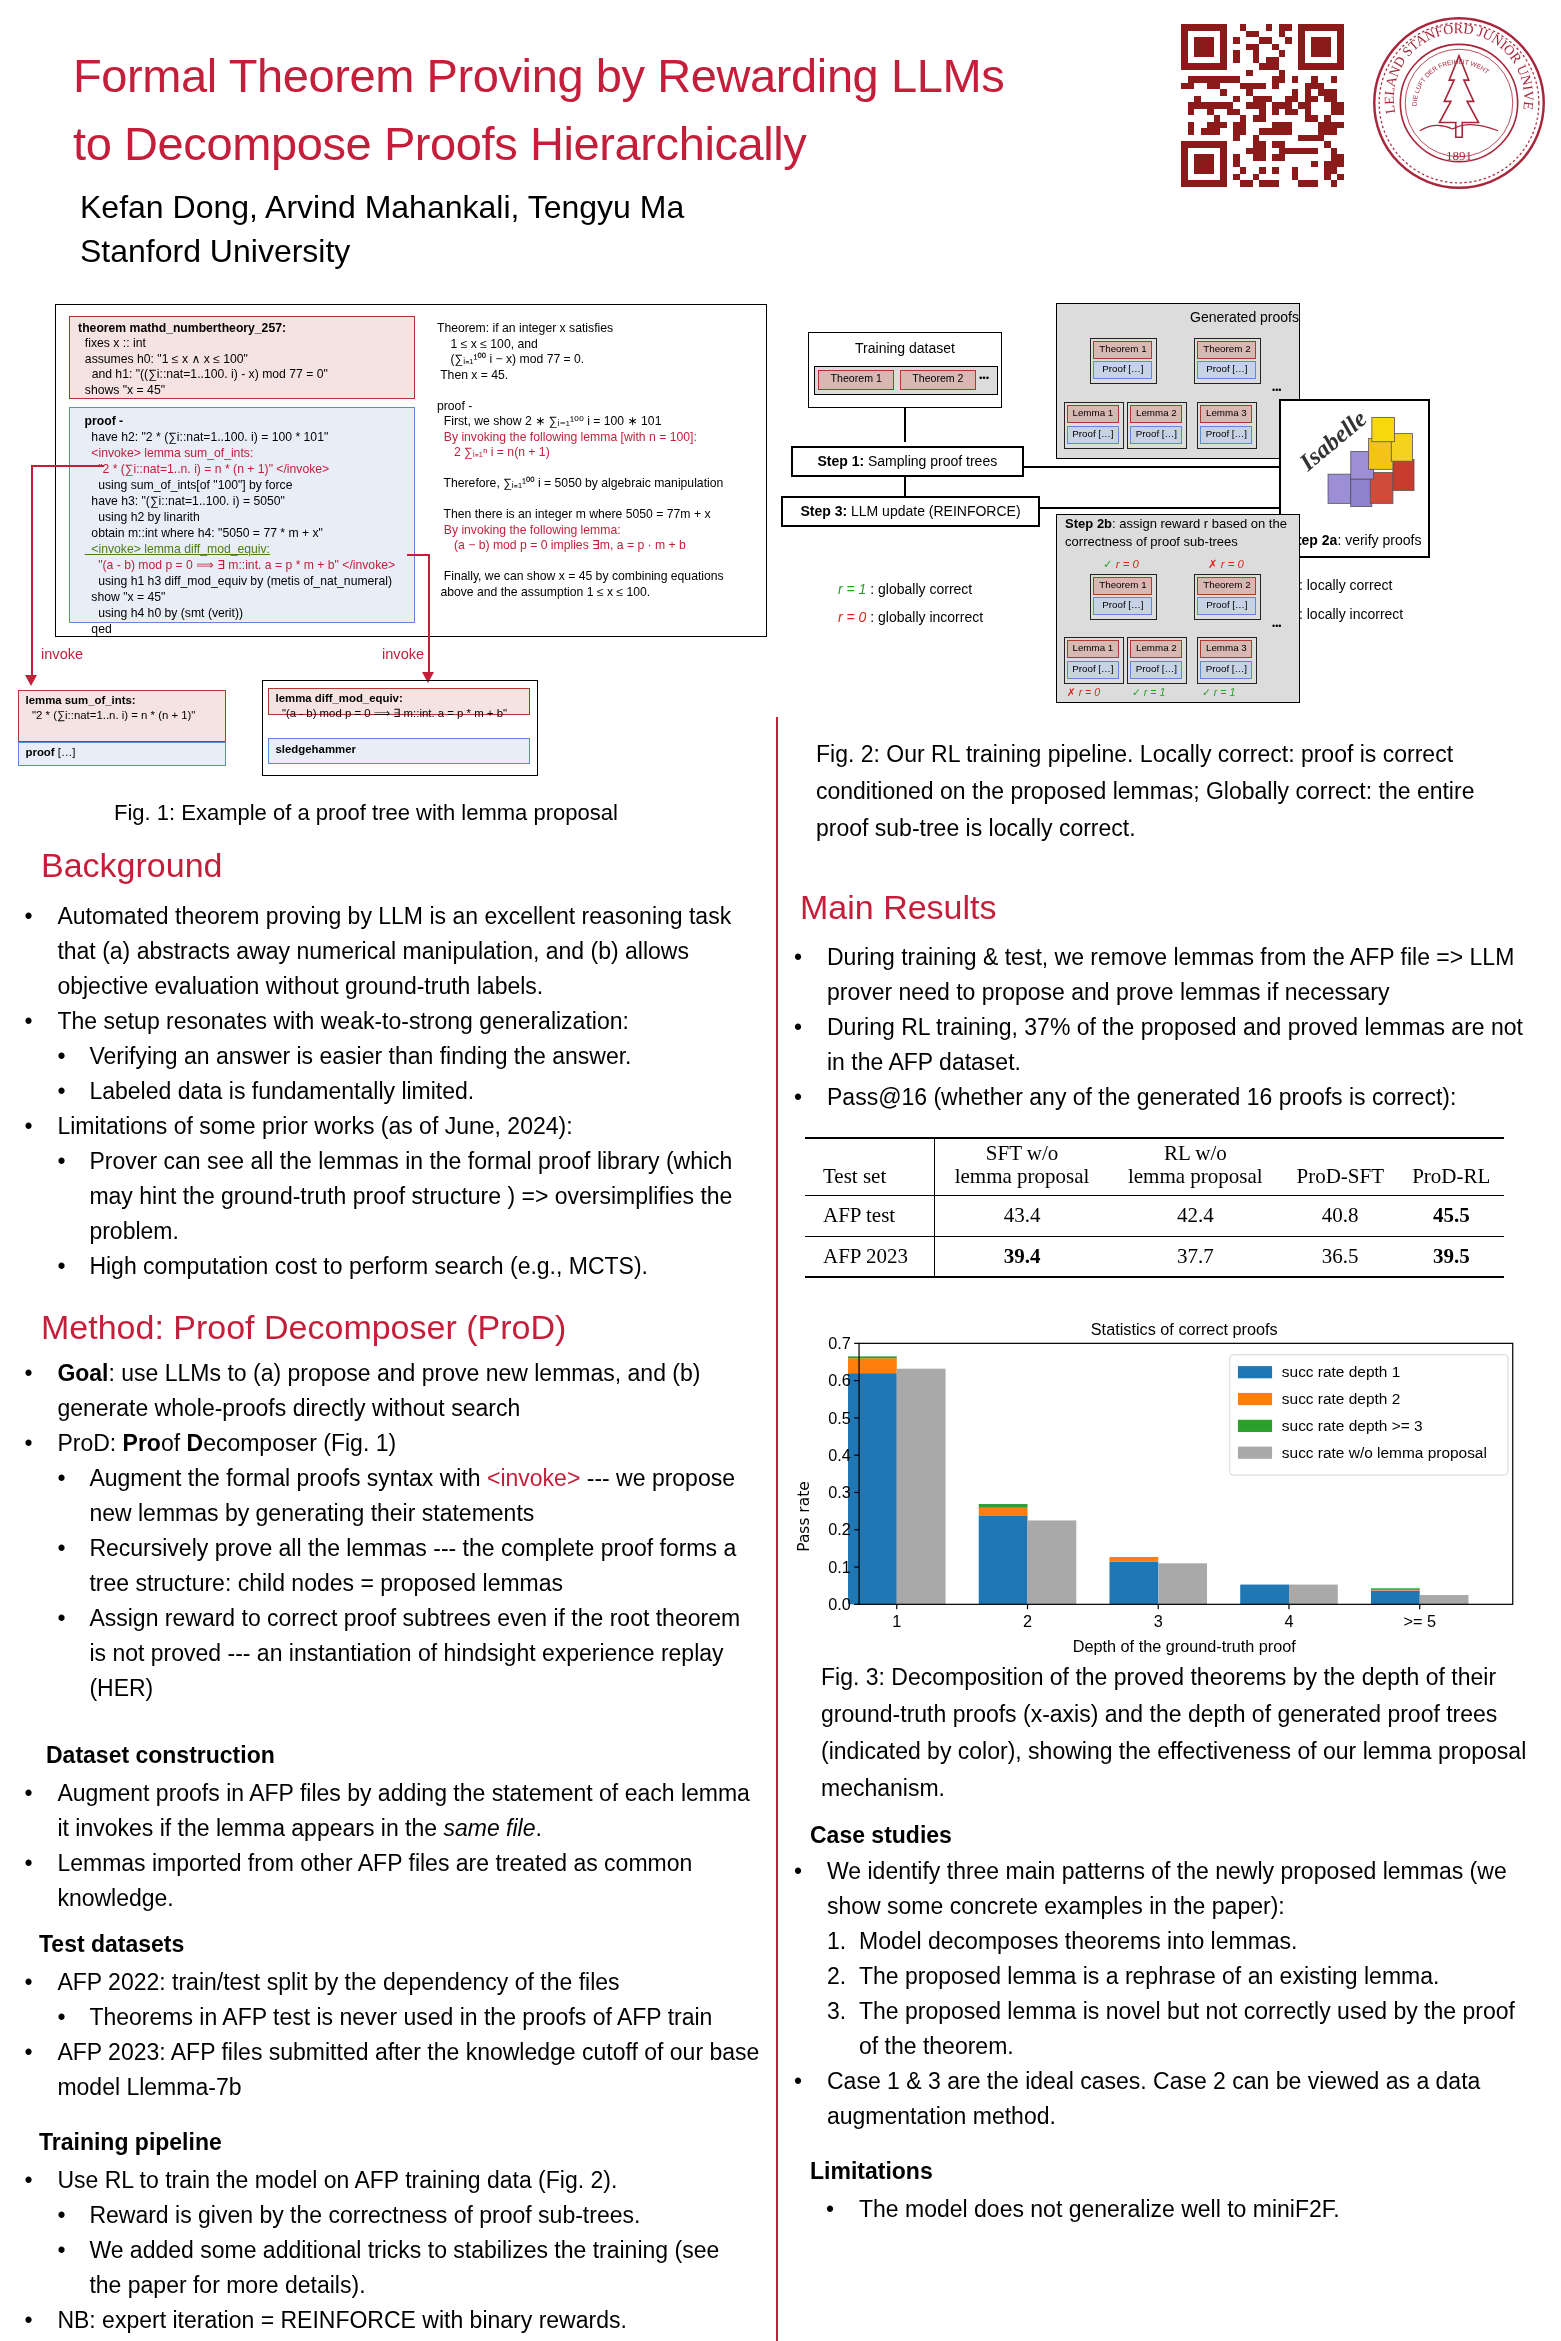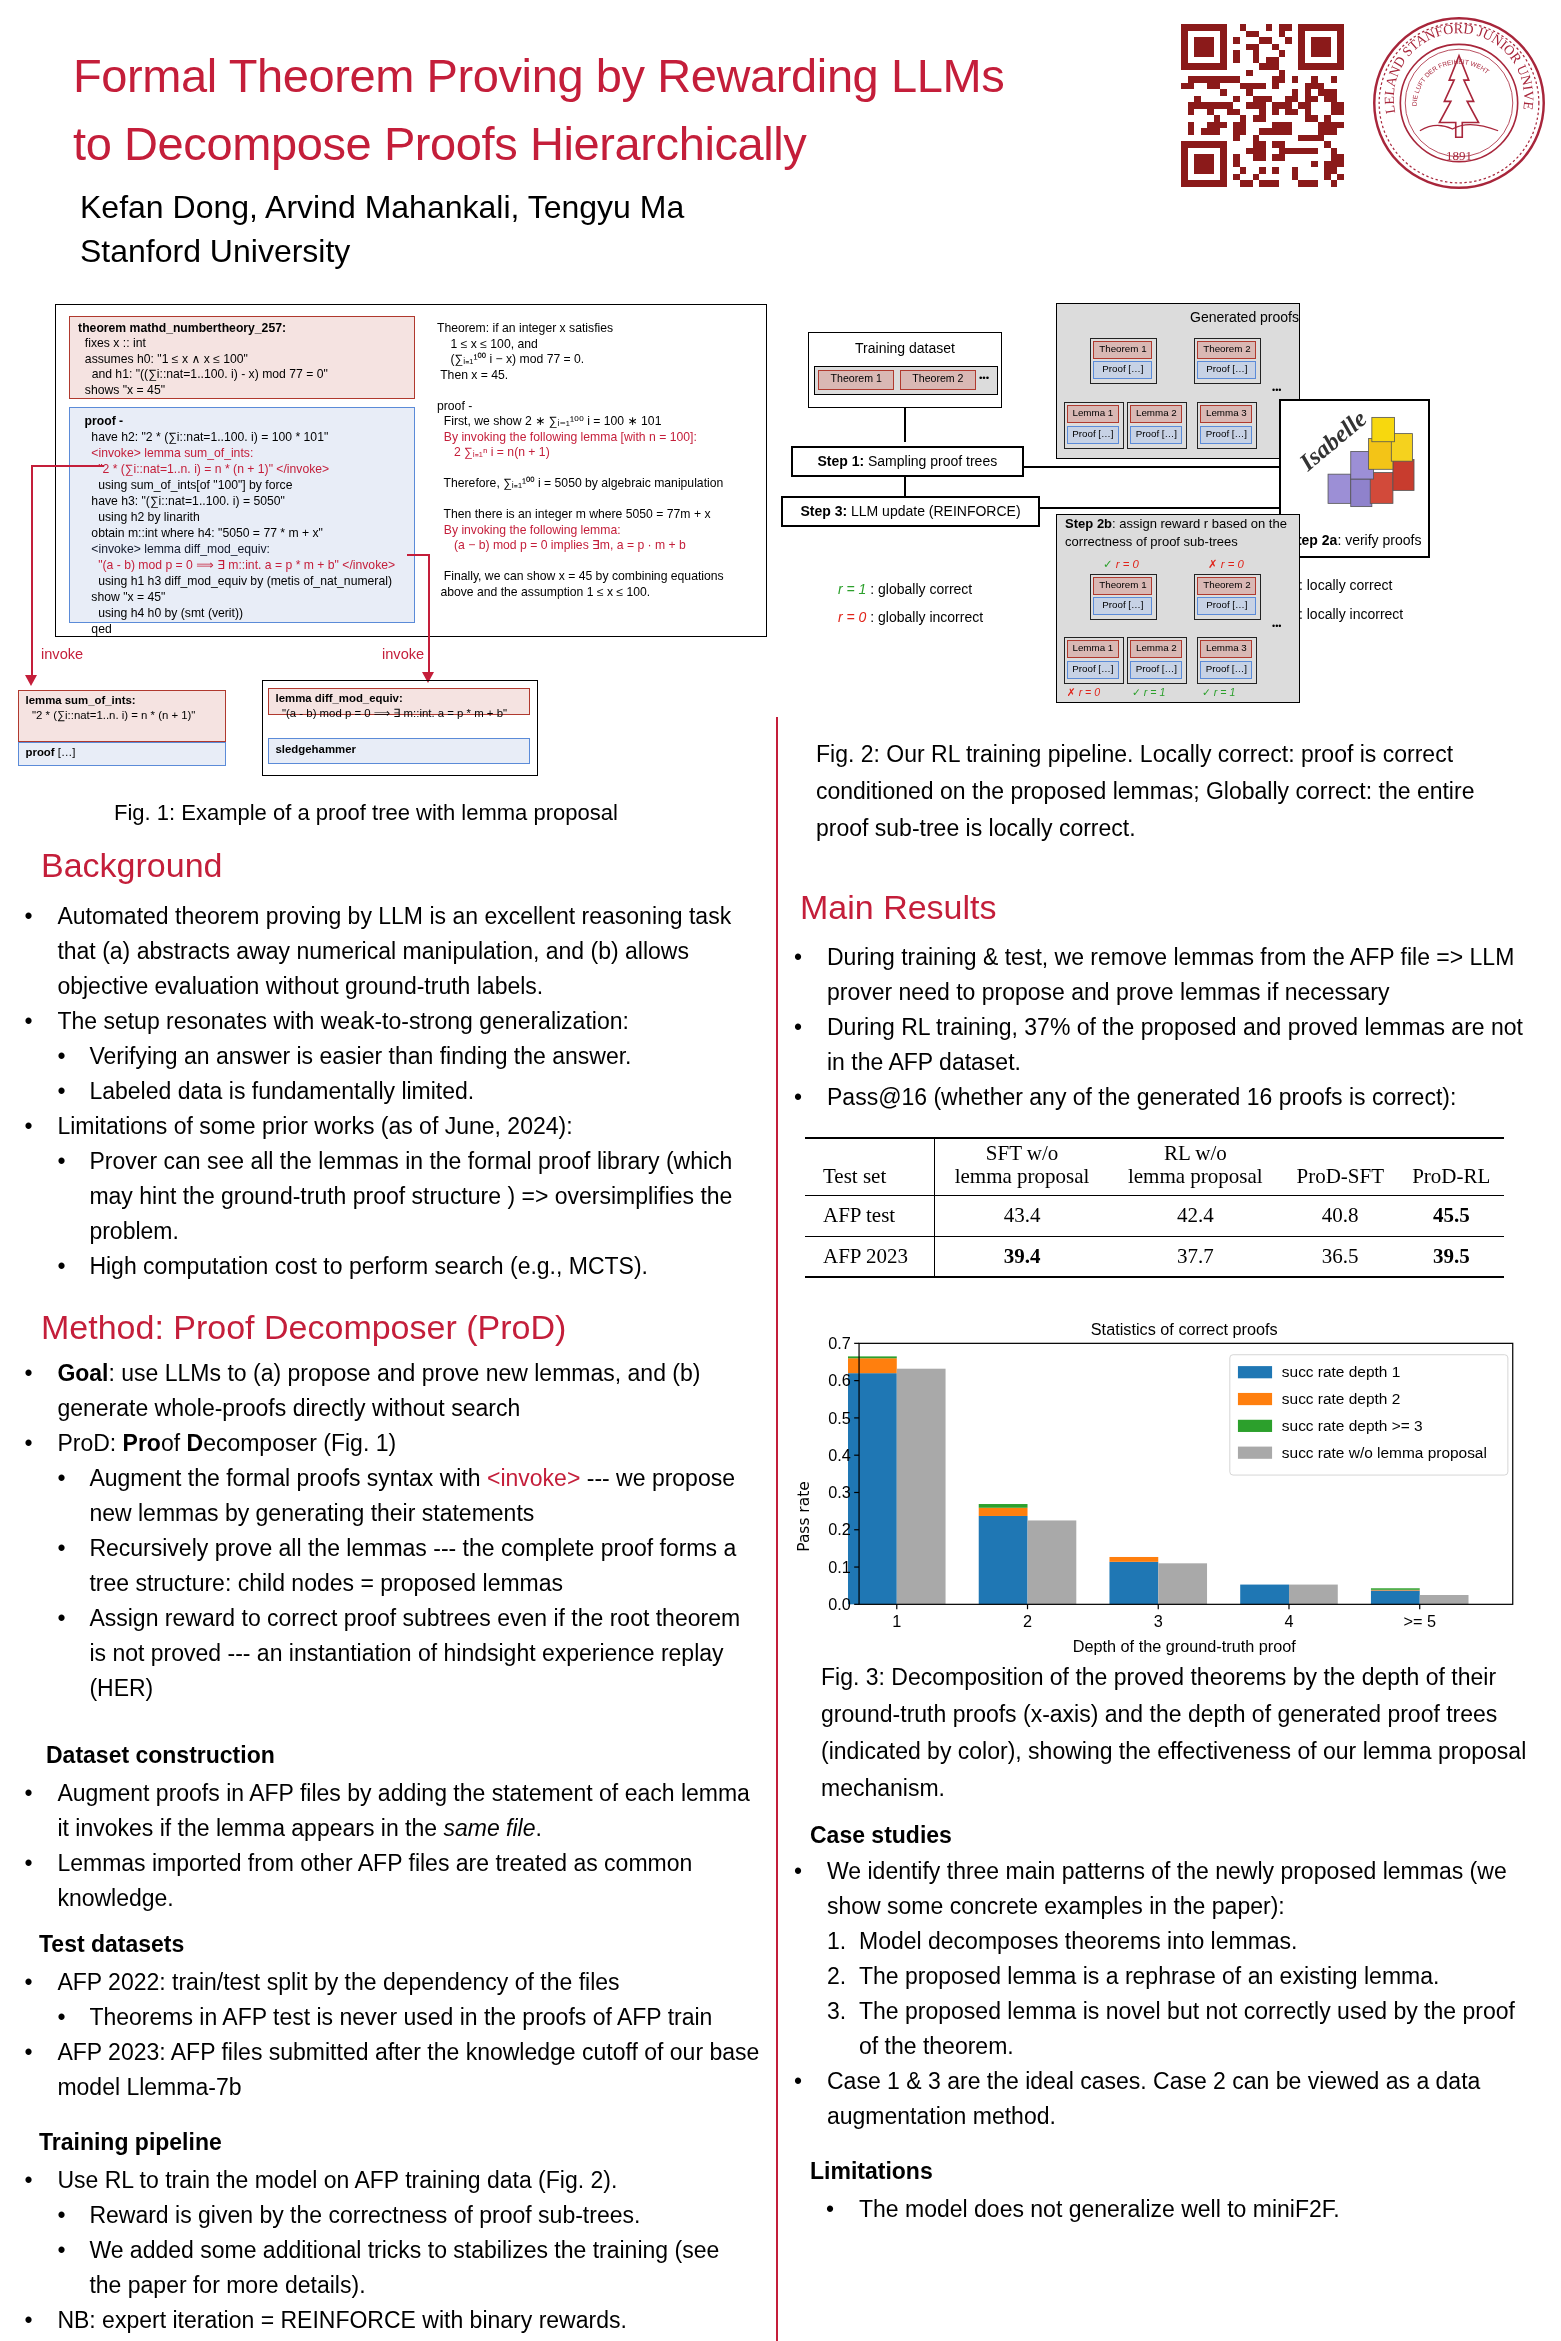--- a/index.html
+++ b/index.html
@@ -291,21 +291,21 @@
     </div>
   <div class="prf-box" id="prfBox">
       <div class="code-line" style="font-weight: bold;">proof -</div>
       <div class="code-line">  have h2: "2 * (∑i::nat=1..100. i) = 100 * 101"</div>
       <div class="code-line" style="color: rgb(196, 30, 58);">  &lt;invoke&gt; lemma sum_of_ints:</div>
       <div class="code-line" style="color: rgb(196, 30, 58);">    "2 * (∑i::nat=1..n. i) = n * (n + 1)" &lt;/invoke&gt;</div>
       <div class="code-line">    using sum_of_ints[of "100"] by force</div>
       <div class="code-line">  have h3: "(∑i::nat=1..100. i) = 5050"</div>
       <div class="code-line">    using h2 by linarith</div>
       <div class="code-line">  obtain m::int where h4: "5050 = 77 * m + x"</div>
-      <div class="code-line" style="color: #0f172a;">  &lt;invoke&gt; lemma diff_mod_equiv:</div>
+      <div class="code-line" style="color: #4d7c0f; text-decoration: underline;">  &lt;invoke&gt; lemma diff_mod_equiv:</div>
       <div class="code-line" style="color: rgb(196, 30, 58);">    "(a - b) mod p = 0 ⟹ ∃ m::int. a = p * m + b" &lt;/invoke&gt;</div>
       <div class="code-line">    using h1 h3 diff_mod_equiv by (metis of_nat_numeral)</div>
       <div class="code-line">  show "x = 45"</div>
       <div class="code-line">    using h4 h0 by (smt (verit))</div>
       <div class="code-line">  qed</div>
     </div>
   <div class="nat" id="natBox"><div class="code-line">Theorem: if an integer x satisfies</div><div class="code-line">    1 ≤ x ≤ 100, and</div><div class="code-line">    (∑ᵢ₌₁¹⁰⁰ i − x) mod 77 = 0.</div><div class="code-line"> Then x = 45.</div><div class="code-line" style="height: 15.5px;"></div><div class="code-line">proof -</div><div class="code-line">  First, we show 2 ∗ ∑ᵢ₌₁¹⁰⁰ i = 100 ∗ 101</div><div class="code-line" style="color: rgb(196, 30, 58);">  By invoking the following lemma [with n = 100]:</div><div class="code-line" style="color: rgb(196, 30, 58);">     2 ∑ᵢ₌₁ⁿ i = n(n + 1)</div><div class="code-line" style="height: 15.5px;"></div><div class="code-line">  Therefore, ∑ᵢ₌₁¹⁰⁰ i = 5050 by algebraic manipulation</div><div class="code-line" style="height: 15.5px;"></div><div class="code-line">  Then there is an integer m where 5050 = 77m + x</div><div class="code-line" style="color: rgb(196, 30, 58);">  By invoking the following lemma:</div><div class="code-line" style="color: rgb(196, 30, 58);">     (a − b) mod p = 0 implies ∃m, a = p · m + b</div><div class="code-line" style="height: 15.5px;"></div><div class="code-line">  Finally, we can show x = 45 by combining equations</div><div class="code-line"> above and the assumption 1 ≤ x ≤ 100.</div></div>
 </div>
 
 <div class="abs" style="left:31px;top:465px;width:73px;height:2.4px;background:#c41e3a"></div>

